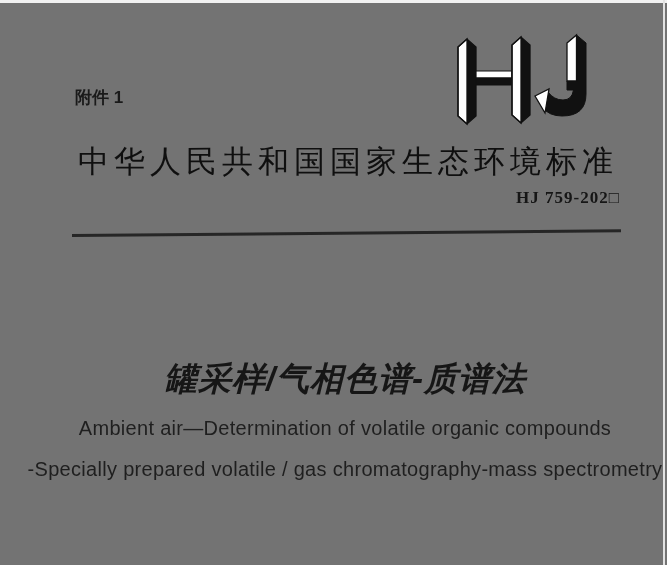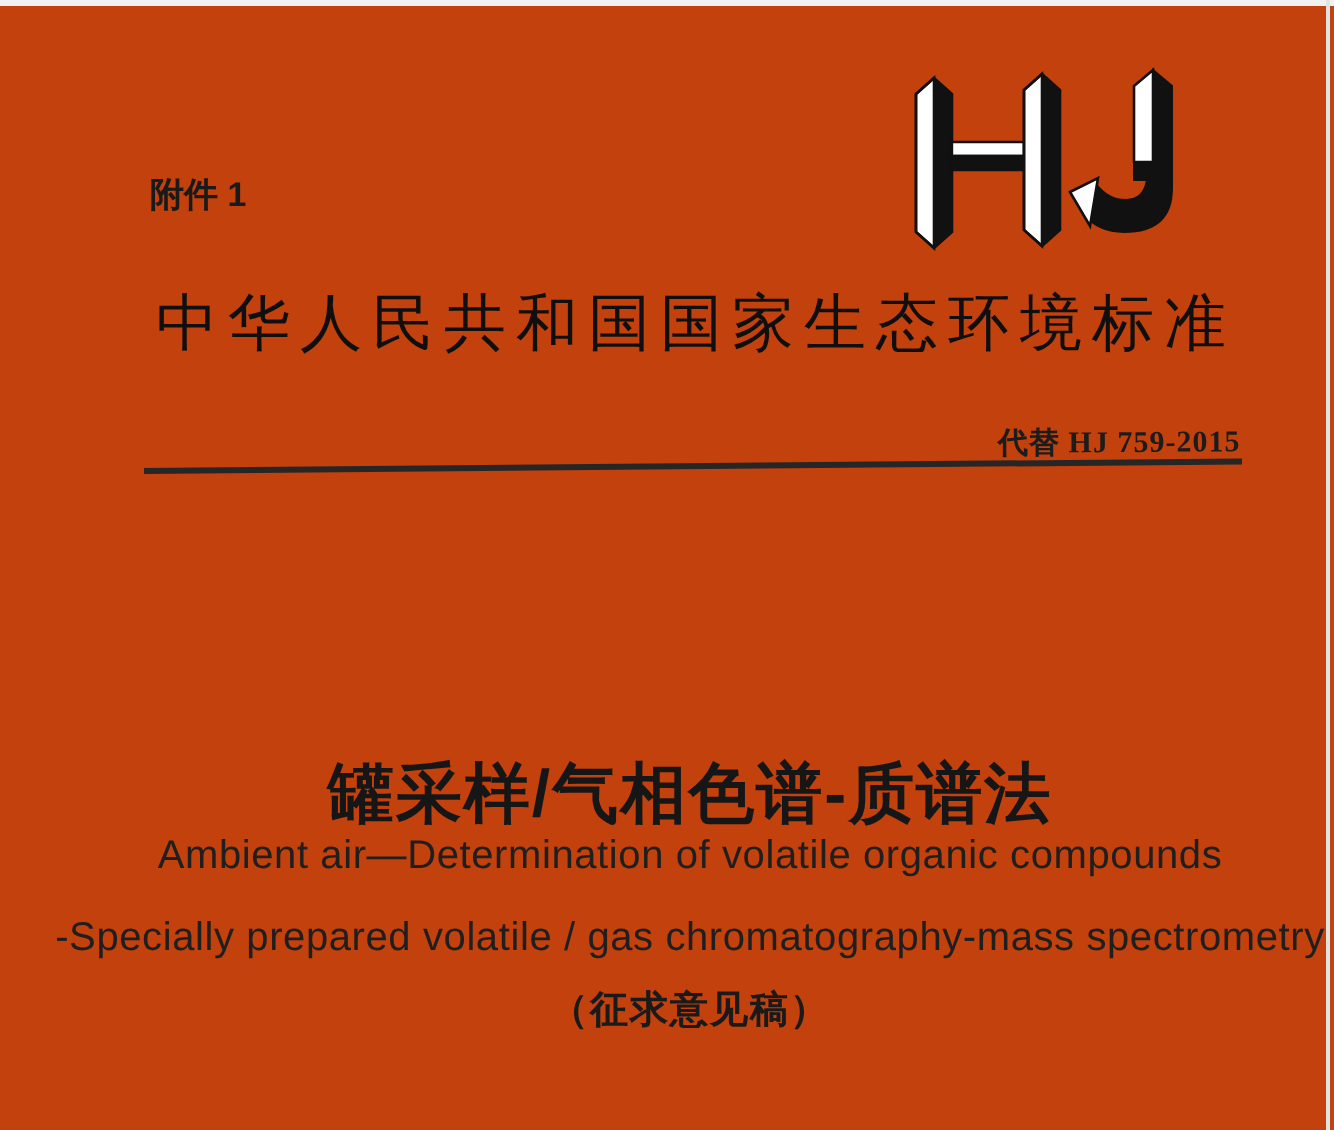--- a/index.html
+++ b/index.html
@@ -5,21 +5,21 @@
   html, body {
     margin: 0;
     padding: 0;
     background: #ffffff;
     font-family: "Liberation Sans", sans-serif;
   }
   .page {
     position: relative;
     width: 667px;
     height: 565px;
-    background: #c2410c;
+    background: #737373;
     overflow: hidden;
     color: #1a1a1a;
   }
   .edge-top {
     position: absolute;
     left: 0; top: 0;
     width: 100%; height: 3px;
     background: #f1f1f1;
   }
   .edge-right {
@@ -88,21 +88,21 @@
     width: 644px;
     text-align: center;
     font-family: "Liberation Sans", sans-serif;
     font-weight: bold;
     font-size: 33px;
     letter-spacing: 1px;
     color: #161616;
     white-space: nowrap;
   }
   .title-cn.l1 { top: 311px; }
-  .title-cn.l2 { top: 375px; }
+  .title-cn.l2 { top: 357px; font-style: italic; }
   .title-en {
     position: absolute;
     left: 23px;
     width: 644px;
     text-align: center;
     font-family: Liberation Sans, sans-serif;
     font-size: 20px;
     letter-spacing: 0.3px;
     color: #1f1f1f;
     white-space: nowrap;
@@ -147,27 +147,26 @@
 
     <path d="M126.5,9 L136,17 L136,68 Q136,90 112,90 Q99,90 92,81 L98,66 Q104,74 113,74 Q122,74 123.5,64 L117,64 L117,55 L126.5,55 Z" fill="#111111" stroke="#111111" stroke-width="1"></path>
 
     <polygon points="117,17 126.5,9 126.5,55 117,55" fill="#ffffff" stroke="#111111" stroke-width="1.3"></polygon>
 
     <polygon points="85,70 99,63 95,87" fill="#ffffff" stroke="#111111" stroke-width="1.3"></polygon>
   </svg>
 
   <h1 class="heading">中华人民共和国国家生态环境标准</h1>
 
+  <div class="std-num">HJ 759-202□</div>
 
-  <div class="replaces">代替 HJ  759-2015</div>
 
   <div class="rule"></div>
 
 
   <div class="title-cn l2">罐采样/气相色谱-质谱法</div>
 
   <div class="title-en l1">Ambient air—Determination of volatile organic compounds</div>
 
   <div class="title-en l2">-Specially prepared volatile / gas chromatography-mass spectrometry</div>
 
-  <div class="draft">（征求意见稿）</div>
 
 </div>
 
 </body></html>

